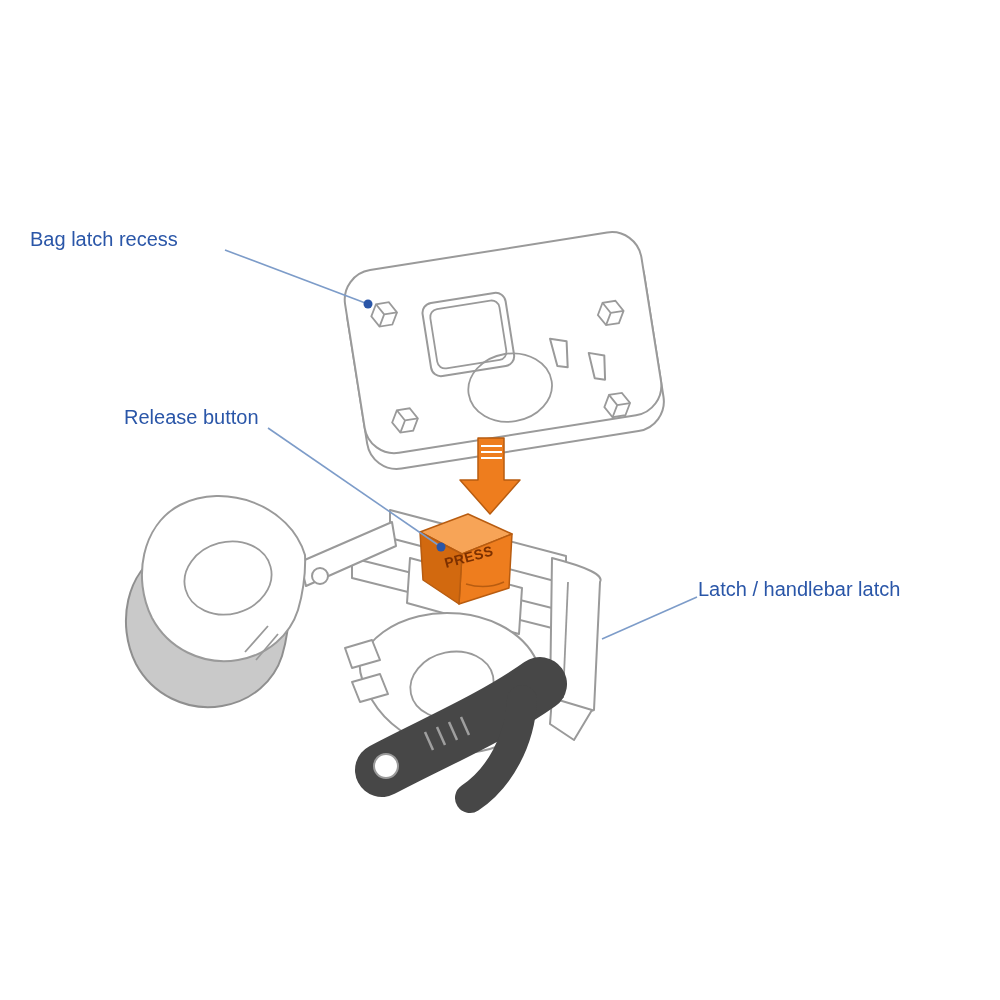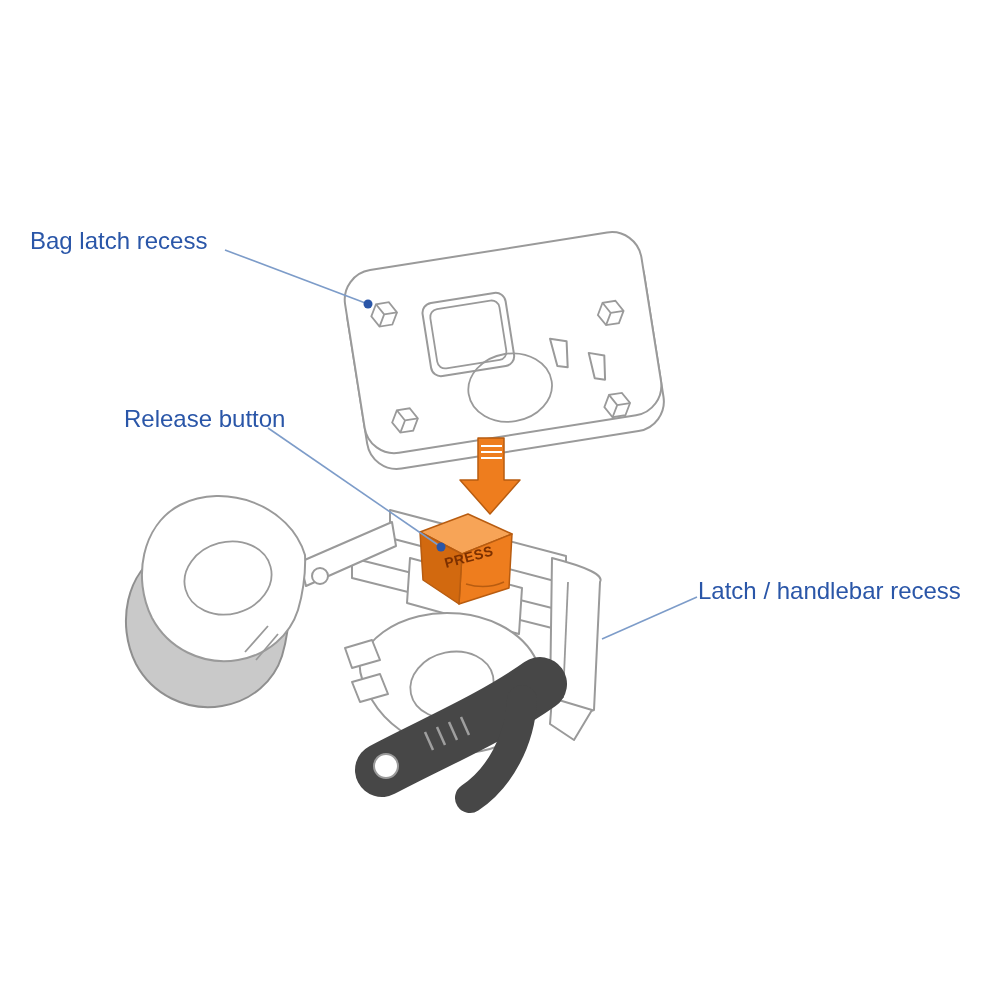--- a/index.html
+++ b/index.html
@@ -8,21 +8,21 @@
     --accent-orange:#ee7d1e;
     --accent-orange-light:#f7a457;
     --accent-orange-dark:#d2690f;
     --outline-gray:#9a9a9a;
     --dark-part:#474747;
     --mid-gray-part:#c9c9c9;
   }
   html,body{margin:0;padding:0;background:#ffffff;}
   #canvas{position:relative;width:1000px;height:1000px;background:#ffffff;overflow:hidden;
           font-family:"Liberation Sans",sans-serif;}
-  .lbl{position:absolute;font-size:24px;line-height:1.1;color:var(--label-text);white-space:nowrap;}
+  .lbl{position:absolute;font-size:20px;line-height:1.1;color:var(--label-text);white-space:nowrap;}
   svg{position:absolute;left:0;top:0;}
   .wh{fill:#ffffff;stroke:var(--outline-gray);stroke-width:2;stroke-linejoin:round;}
   .gr{fill:var(--mid-gray-part);stroke:#8f8f8f;stroke-width:2;stroke-linejoin:round;}
   .thin{fill:none;stroke:var(--outline-gray);stroke-width:1.8;stroke-linejoin:round;}
   .hex{stroke:var(--outline-gray);stroke-width:1.8;}
   .lead{stroke:var(--leader-line);stroke-width:1.6;fill:none;}
   .dot{fill:var(--label-text);}
   .org-top{fill:var(--accent-orange-light);stroke:#b85c10;stroke-width:1.5;stroke-linejoin:round;}
   .org-front{fill:var(--accent-orange);stroke:#b85c10;stroke-width:1.5;stroke-linejoin:round;}
   .org-side{fill:var(--accent-orange-dark);stroke:#b85c10;stroke-width:1.5;stroke-linejoin:round;}
@@ -121,14 +121,14 @@
     <path class="lead" d="M268,428 L441,547"></path>
     <circle class="dot" cx="441" cy="547" r="4.5"></circle>
 
     <path class="lead" d="M697,597 L602,639"></path>
   </svg>
 
   <div class="lbl" style="left:30px;top:228px;">Bag latch recess</div>
 
   <div class="lbl" style="left:88px;top:406px;margin-left:36px;">Release button</div>
 
-  <div class="lbl" style="left:698px;top:578px;">Latch / handlebar recess</div>
+  <div class="lbl" style="left:698px;top:578px;">Latch / handlebar latch</div>
 </div>
 
 </body></html>

